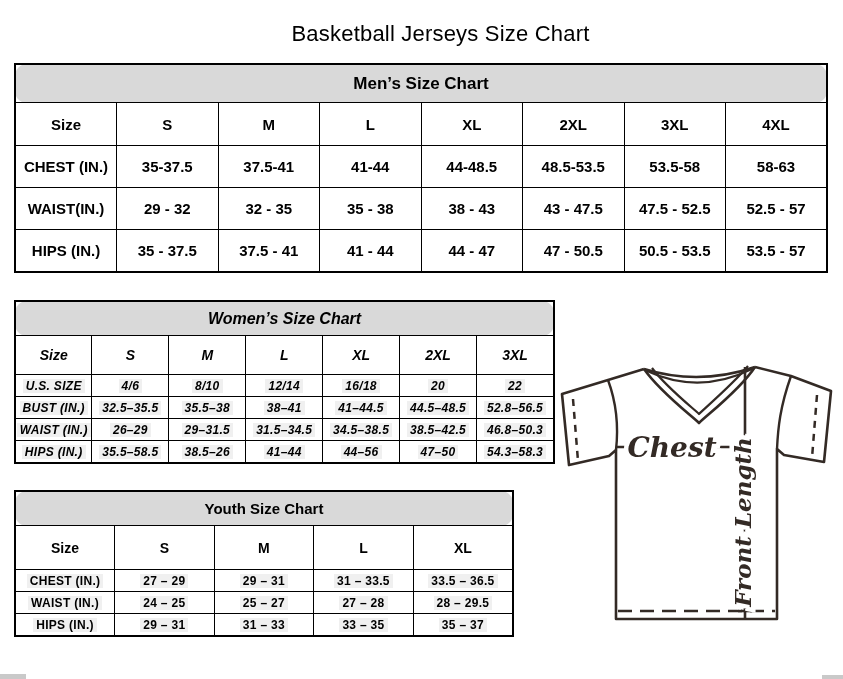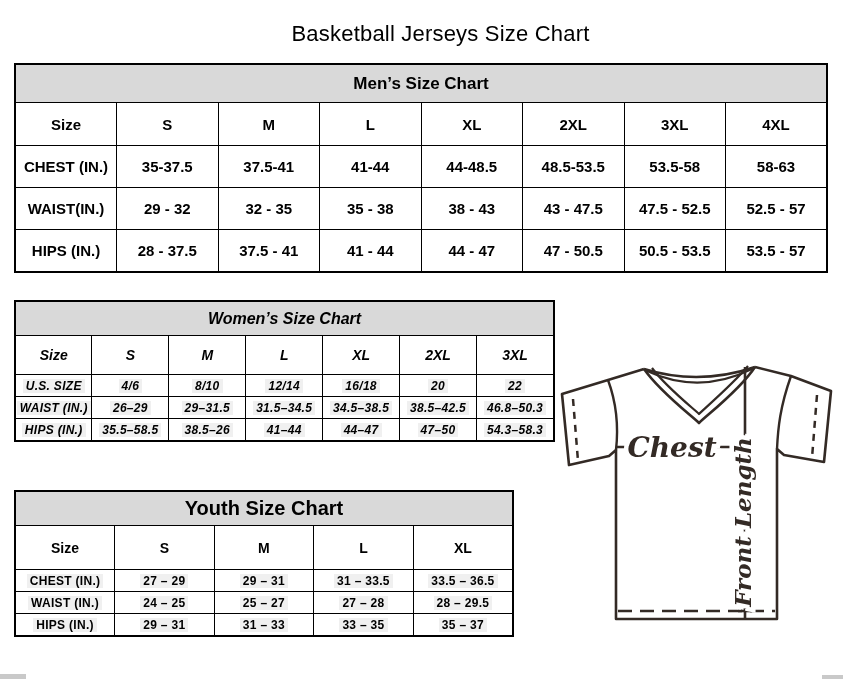--- a/index.html
+++ b/index.html
@@ -12,36 +12,36 @@
     font-size:22px;font-weight:normal;letter-spacing:.2px;margin:15px;
   }
   table.size-table{
     position:absolute;border-collapse:collapse;table-layout:fixed;
     border:2.5px solid #000;
   }
   table.size-table td{
     border:1.5px solid #000;text-align:center;vertical-align:middle;
     font-weight:bold;padding:0;overflow:hidden;white-space:nowrap;
   }
-  td.bar{background:#d9d9d9;}
+  td.bar{background:#d9d9d9;border-radius:12px;}
   
   #men{left:14px;top:63px;width:814px;}
   #men td.bar{height:37px;font-size:17px;}
   #men tr.head td{height:42px;font-size:15px;}
   #men tr.data td{height:41px;font-size:15px;}
   #men td:first-child{width:117px;}
   
   #women{left:14px;top:300px;width:541px;font-style:italic;}
   #women td.bar{height:33px;font-size:16px;}
   #women tr.head td{height:38px;font-size:14px;}
   #women tr.data td{height:21px;font-size:12px;letter-spacing:.3px;}
   #women td:first-child{width:88px;}
   
   #youth{left:14px;top:490px;width:500px;}
-  #youth td.bar{height:33px;font-size:20px;margin-left:33px;}
+  #youth td.bar{height:33px;font-size:15px;margin-left:33px;}
   #youth tr.head td{height:43px;font-size:14px;}
   #youth tr.data td{height:21px;font-size:12px;letter-spacing:.3px;}
   #youth td:first-child{width:125px;}
   
   .shade tr.data .hl{background:#f0f0f0;padding:0 3px;}
   
   #jersey{position:absolute;left:556px;top:362px;width:287px;height:264px;}
   #jersey path, #jersey line{stroke:#332a25;fill:none;stroke-linejoin:round;stroke-linecap:butt;}
   .ink-label{
     font-family:"DejaVu Serif", serif;font-style:italic;font-weight:bold;
@@ -86,21 +86,21 @@
         <td><span class="hl">29 - 32</span></td>
         <td><span class="hl">32 - 35</span></td>
         <td><span class="hl">35 - 38</span></td>
         <td><span class="hl">38 - 43</span></td>
         <td><span class="hl">43 - 47.5</span></td>
         <td><span class="hl">47.5 - 52.5</span></td>
         <td><span class="hl">52.5 - 57</span></td>
       </tr>
       <tr class="data">
         <td><span class="hl">HIPS (IN.)</span></td>
-        <td><span class="hl">28 - 37.5</span></td>
+        <td><span class="hl">35 - 37.5</span></td>
         <td><span class="hl">37.5 - 41</span></td>
         <td><span class="hl">41 - 44</span></td>
         <td><span class="hl">44 - 47</span></td>
         <td><span class="hl">47 - 50.5</span></td>
         <td><span class="hl">50.5 - 53.5</span></td>
         <td><span class="hl">53.5 - 57</span></td>
       </tr>
     </tbody>
   </table>
 
@@ -121,34 +121,43 @@
       <tr class="data">
         <td><span class="hl">U.S. SIZE</span></td>
         <td><span class="hl">4/6</span></td>
         <td><span class="hl">8/10</span></td>
         <td><span class="hl">12/14</span></td>
         <td><span class="hl">16/18</span></td>
         <td><span class="hl">20</span></td>
         <td><span class="hl">22</span></td>
       </tr>
       <tr class="data">
+        <td><span class="hl">BUST (IN.)</span></td>
+        <td><span class="hl">32.5–35.5</span></td>
+        <td><span class="hl">35.5–38</span></td>
+        <td><span class="hl">38–41</span></td>
+        <td><span class="hl">41–44.5</span></td>
+        <td><span class="hl">44.5–48.5</span></td>
+        <td><span class="hl">52.8–56.5</span></td>
+      </tr>
+      <tr class="data">
         <td><span class="hl">WAIST (IN.)</span></td>
         <td><span class="hl">26–29</span></td>
         <td><span class="hl">29–31.5</span></td>
         <td><span class="hl">31.5–34.5</span></td>
         <td><span class="hl">34.5–38.5</span></td>
         <td><span class="hl">38.5–42.5</span></td>
         <td><span class="hl">46.8–50.3</span></td>
       </tr>
       <tr class="data">
         <td><span class="hl">HIPS (IN.)</span></td>
         <td><span class="hl">35.5–58.5</span></td>
         <td><span class="hl">38.5–26</span></td>
         <td><span class="hl">41–44</span></td>
-        <td><span class="hl">44–47</span></td>
+        <td><span class="hl">44–56</span></td>
         <td><span class="hl">47–50</span></td>
         <td><span class="hl">54.3–58.3</span></td>
       </tr>
     </tbody>
   </table>
 
 <table id="youth" class="size-table shade">
     <tbody>
       <tr>
         <td class="bar" colspan="5">Youth Size Chart</td>

